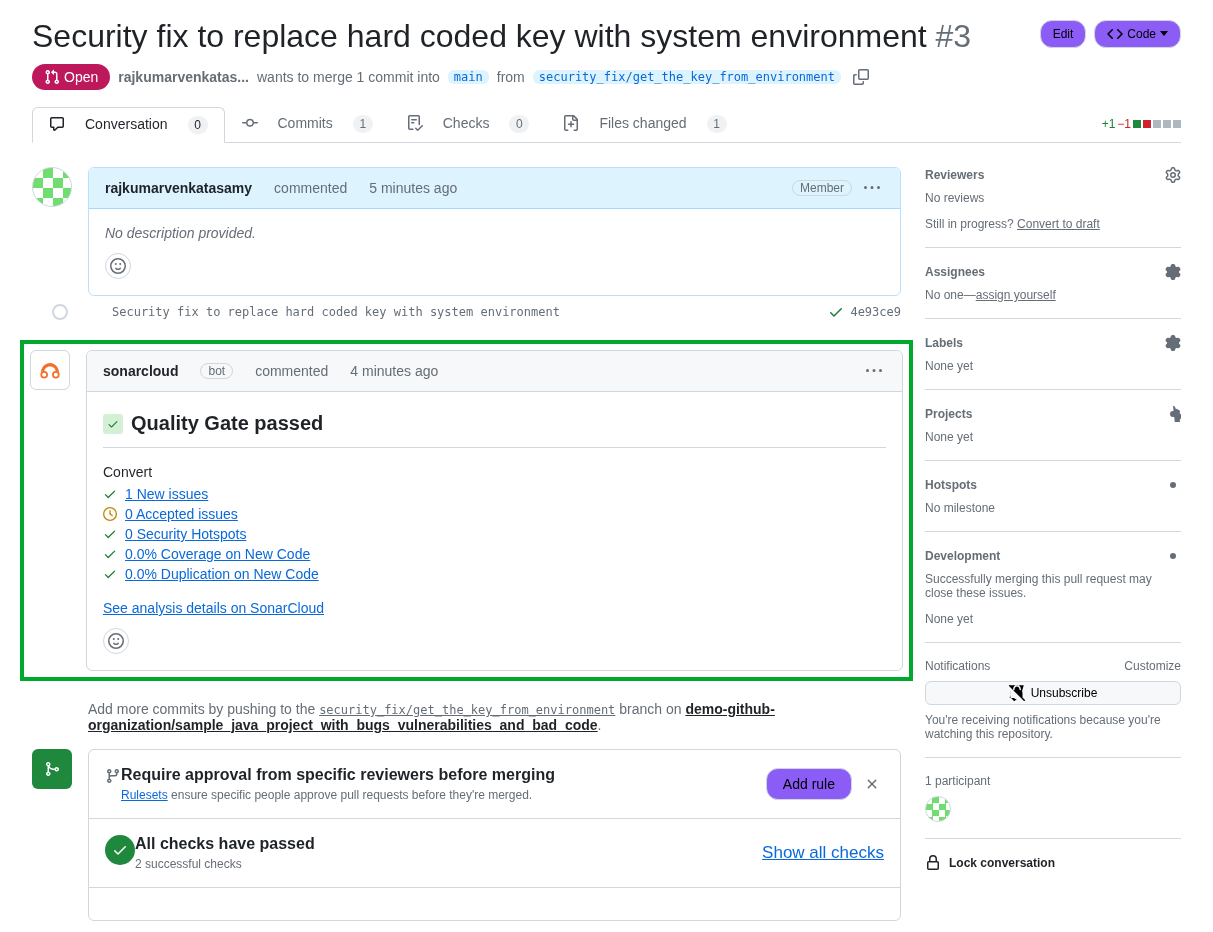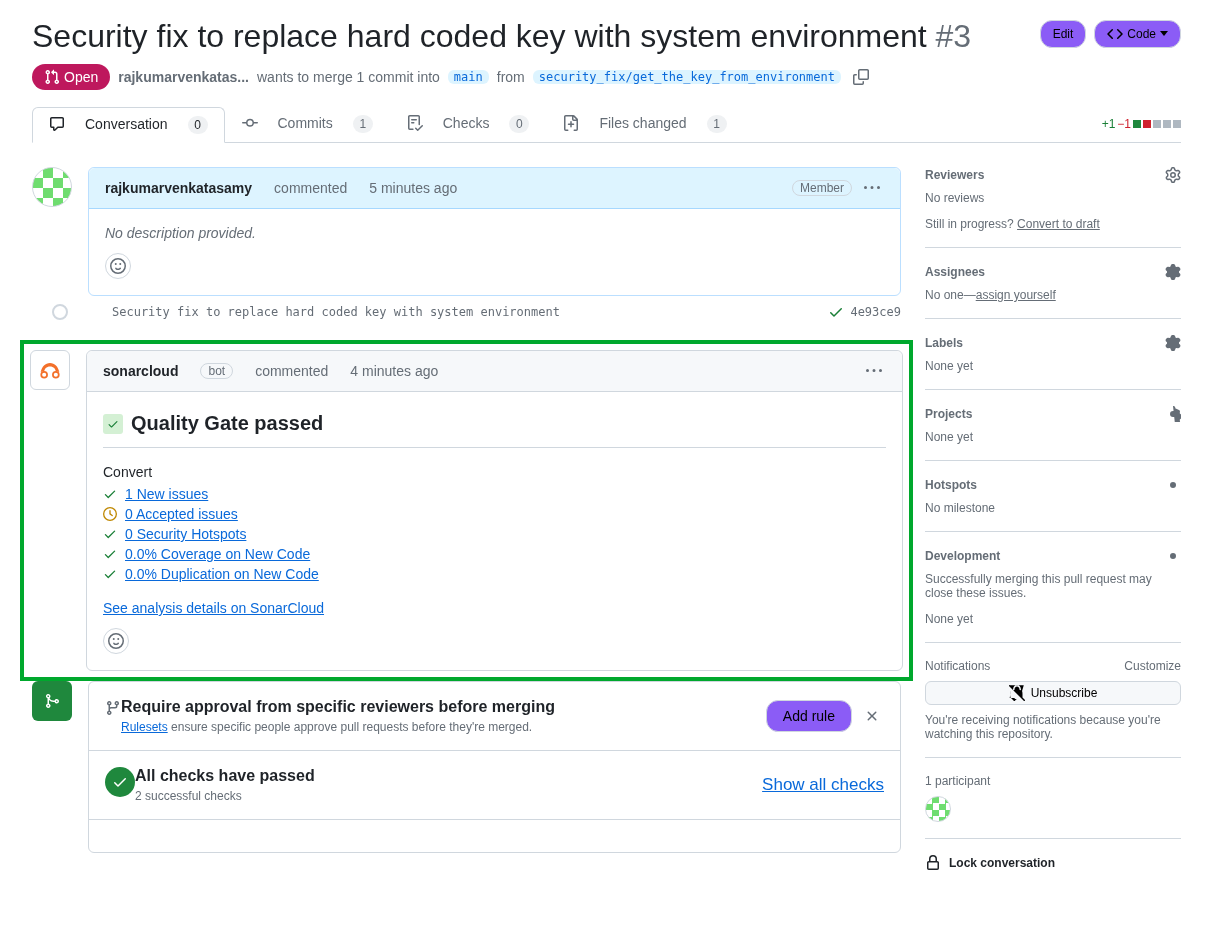--- a/index.html
+++ b/index.html
@@ -282,20 +282,26 @@
               <div><button class="emoji-btn">
                 <svg width="16" height="16" viewBox="0 0 16 16" fill="currentColor">
                       <path d="M8 0a8 8 0 1 1 0 16A8 8 0 0 1 8 0ZM1.5 8a6.5 6.5 0 1 0 13 0 6.5 6.5 0 0 0-13 0Zm3.82 1.636a.75.75 0 0 1 1.038.175l.007.009c.103.118.22.222.35.31.264.178.683.37 1.285.37.602 0 1.02-.192 1.285-.371.13-.088.247-.192.35-.31l.007-.008a.75.75 0 0 1 1.222.87l-.022.03c-.06.08-.148.195-.267.325-.24.26-.6.55-1.105.725A3.76 3.76 0 0 1 8 12c-.957 0-1.68-.284-2.126-.59a2.85 2.85 0 0 1-.487-.432l-.048-.054-.016-.022a.75.75 0 0 1 .175-1.038ZM5.75 5a1 1 0 1 1 0 2 1 1 0 0 1 0-2Zm4.5 0a1 1 0 1 1 0 2 1 1 0 0 1 0-2Z"></path>
                     </svg>
               </button></div>
             </div>
           </div>
         </div>
       </div>
 
+      <p class="push-hint">
+        <span>Add more commits by pushing to the</span>
+        <span class="mono">security_fix/get_the_key_from_environment</span>
+        <span>branch on</span>
+        <a class="sidebar-link" style="color:#1f2328;font-weight:600;">demo-github-organization/sample_java_project_with_bugs_vulnerabilities_and_bad_code</a><span>.</span>
+      </p>
 
       <div class="merge-panel">
         <div class="merge-icon-box">
           <svg width="16" height="16" viewBox="0 0 16 16" fill="currentColor">
               <path d="M5.45 5.154A4.25 4.25 0 0 0 9.25 7.5h1.378a2.251 2.251 0 1 1 0 1.5H9.25A5.734 5.734 0 0 1 5 7.123v3.505a2.25 2.25 0 1 1-1.5 0V5.372a2.25 2.25 0 1 1 1.95-.218ZM4.25 13.5a.75.75 0 1 0 0-1.5.75.75 0 0 0 0 1.5Zm8.5-4.5a.75.75 0 1 0 0-1.5.75.75 0 0 0 0 1.5ZM5 3.25a.75.75 0 1 0 0 .005Z"></path>
             </svg>
         </div>
         <div class="merge-content">
           <div class="merge-section">
             <svg class="branch-icon" width="16" height="16" viewBox="0 0 16 16" fill="currentColor">

